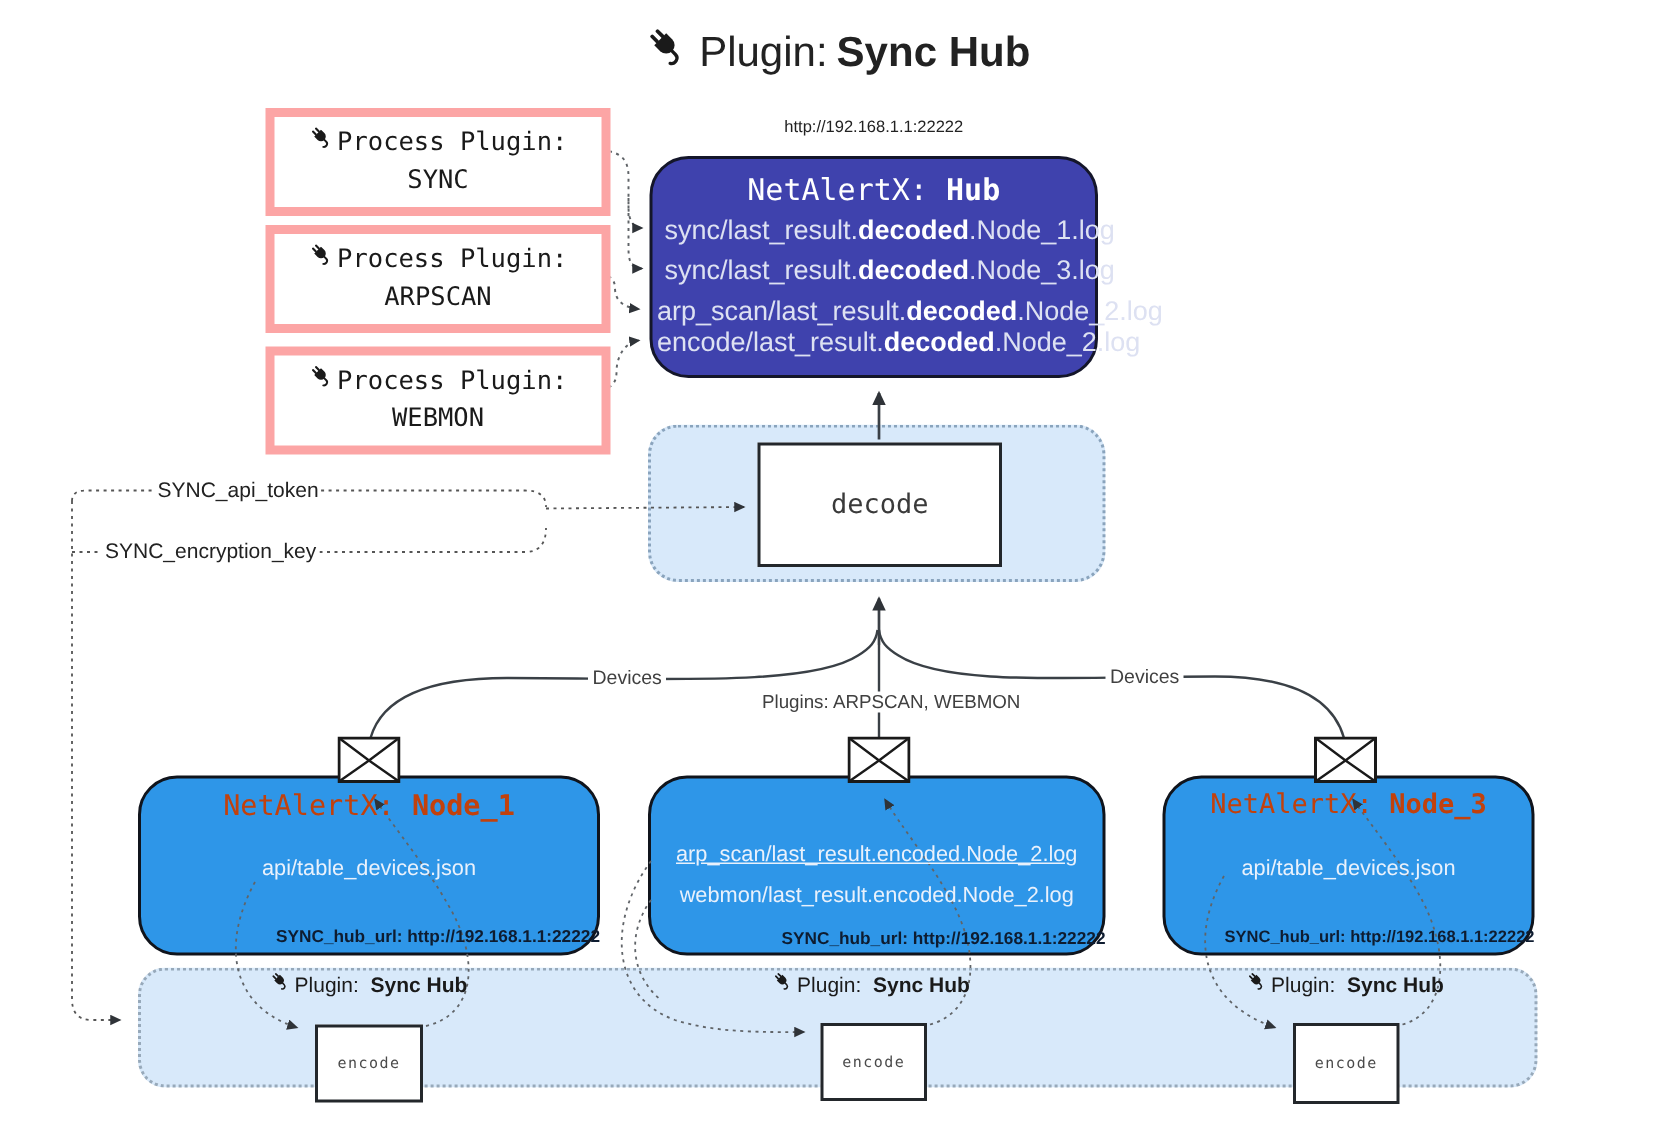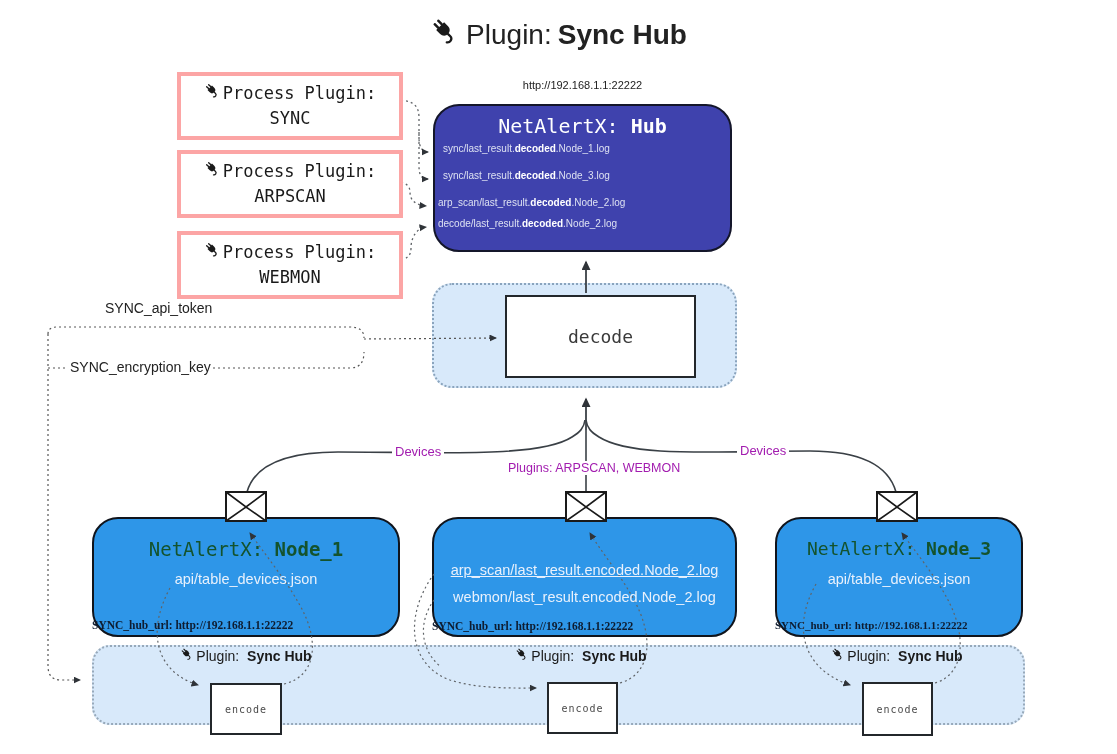--- a/index.html
+++ b/index.html
@@ -7,55 +7,55 @@
           font-family:"Liberation Sans","DejaVu Sans",sans-serif;overflow:hidden;}
   .abs{position:absolute;}
   .mono{font-family:"DejaVu Sans Mono","Liberation Mono",monospace;}
 
   
   .title{top:16px;left:0;width:1117px;display:flex;justify-content:center;align-items:center;
          gap:6px;font-size:28px;color:#222;}
   .title .bold{font-weight:bold;}
 
   
-  .pbox{left:177px;width:218px;height:60px;background:#fff;border:4px solid #fca5a5;
+  .pbox{left:177px;width:218px;height:60px;background:#fff;border:6px solid #fca5a5;
         display:flex;flex-direction:column;justify-content:center;align-items:center;
         font-size:17px;color:#1a1a1a;line-height:25px;}
   .pbox .row{display:flex;align-items:center;gap:2px;}
 
   
   .hub-url{top:79px;left:433px;width:299px;text-align:center;font-size:11px;color:#222;}
   .hub{top:104px;left:433px;width:299px;height:148px;background:#3f42ad;border:2.5px solid #14162a;
        border-radius:26px;box-sizing:border-box;}
   .hub-title{top:114px;left:433px;width:299px;text-align:center;font-size:20px;color:#fff;}
   .hub-title b{font-weight:bold;}
-  .hlog{left:443px;width:289px;font-size:10px;color:#dde1f2;white-space:nowrap;}
+  .hlog{left:443px;width:289px;font-size:18px;color:#dde1f2;white-space:nowrap;}
   .hlog b{color:#fff;}
 
   
   .lightbox{background:#d8e9fa;border:2px dotted #8aa4bd;border-radius:20px;box-sizing:border-box;}
   .decode-wrap{top:283px;left:432px;width:305px;height:105px;}
   .band{top:645px;left:92px;width:933px;height:80px;border-radius:18px;border-color:#97a9ba;}
 
   
   .wbox{background:#fff;border:2px solid #23272b;box-sizing:border-box;display:flex;
         align-items:center;justify-content:center;color:#3a3a3a;}
-  .decode-box{top:295px;left:505px;width:191px;height:83px;font-size:18px;}
+  .decode-box{top:295px;left:505px;width:163px;height:83px;font-size:18px;}
   .enc{font-size:10px;letter-spacing:1px;color:#4a4a4a;margin-top:20px;}
 
   
   .node{top:517px;height:120px;background:#2e96e8;border:2.5px solid #10141c;border-radius:26px;
         box-sizing:border-box;}
-  .node-title{top:538px;text-align:center;font-size:19px;color:#14532d;white-space:nowrap;}
+  .node-title{top:526px;text-align:center;font-size:19px;color:#c2410c;white-space:nowrap;}
   .node-title b{font-weight:bold;}
   .nline{text-align:center;font-size:14.5px;color:#e9f1fc;white-space:nowrap;}
-  .nurl{text-align:left;font-size:11.5px;font-weight:600;color:#0e1c30;font-family:Liberation Serif, serif;}
-
-  
-  .linelbl{background:#fff;font-size:13px;color:#a21caf;padding:0 3px;white-space:nowrap;}
+  .nurl{text-align:right;font-size:11.5px;font-weight:600;color:#0e1c30;}
+
+  
+  .linelbl{background:#fff;font-size:13px;color:#404040;padding:0 3px;white-space:nowrap;}
   .cfg{font-size:14px;color:#222;background:#fff;padding:0 2px;white-space:nowrap;}
 
   .bandlbl{top:647px;width:200px;display:flex;justify-content:center;align-items:center;gap:2px;
            font-size:14px;color:#1a1a1a;white-space:nowrap;}
   .bandlbl b{font-weight:bold;}
 
   .envelope{top:491px;width:42px;height:31px;}
   svg.overlay{top:0;left:0;pointer-events:none;}
   .z1{z-index:1}.z5{z-index:5}.z6{z-index:6}
 </style>
@@ -173,25 +173,25 @@
   </div>
 
   <div class="abs hub-url z6">http://192.168.1.1:22222</div>
   <div class="abs hub-title mono z6">
     <span>NetAlertX:</span>
     <b>Hub</b>
   </div>
   <div class="abs hlog z6" style="top:143px;"><span>sync/last_result.</span><b>decoded</b><span>.Node_1.log</span></div>
   <div class="abs hlog z6" style="top:170px;"><span>sync/last_result.</span><b>decoded</b><span>.Node_3.log</span></div>
   <div class="abs hlog z6" style="top:197px;left:438px;"><span>arp_scan/last_result.</span><b>decoded</b><span>.Node_2.log</span></div>
-  <div class="abs hlog z6" style="top:218px;left:438px;"><span>decode/last_result.</span><b>decoded</b><span>.Node_2.log</span></div>
+  <div class="abs hlog z6" style="top:218px;left:438px;"><span>encode/last_result.</span><b>decoded</b><span>.Node_2.log</span></div>
 
   <div class="abs wbox decode-box mono z6">decode</div>
 
-  <div class="abs cfg z6" style="left:103px;top:300px;">SYNC_api_token</div>
+  <div class="abs cfg z6" style="left:103px;top:318px;">SYNC_api_token</div>
   <div class="abs cfg z6" style="left:68px;top:359px;">SYNC_encryption_key</div>
 
   <div class="abs linelbl z6" style="left:392px;top:444px;">Devices</div>
   <div class="abs linelbl z6" style="left:737px;top:443px;">Devices</div>
   <div class="abs linelbl z6" style="left:505px;top:461px;font-size:12.5px;">Plugins: ARPSCAN, WEBMON</div>
 
   <div class="abs envelope z6" style="left:225px;">
     <svg width="42" height="31" viewBox="0 0 42 31">
         <rect x="1" y="1" width="40" height="29" fill="#fff" stroke="#1a1a1a" stroke-width="2"></rect>
         <path d="M1 1 L21 16 L41 1 M1 30 L21 16 L41 30" stroke="#1a1a1a" stroke-width="1.6" fill="none"></path>

